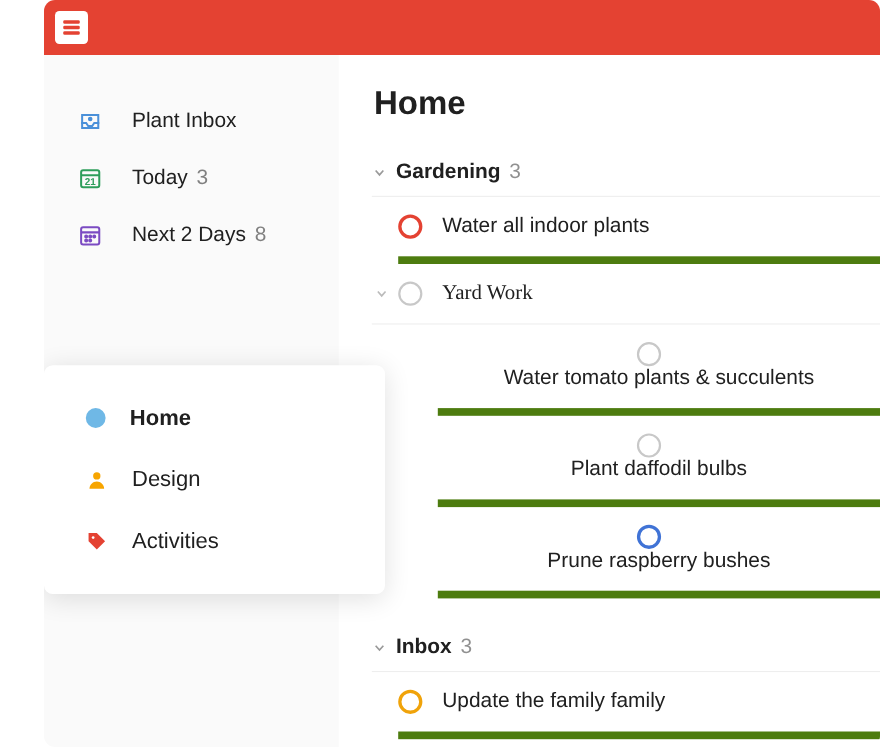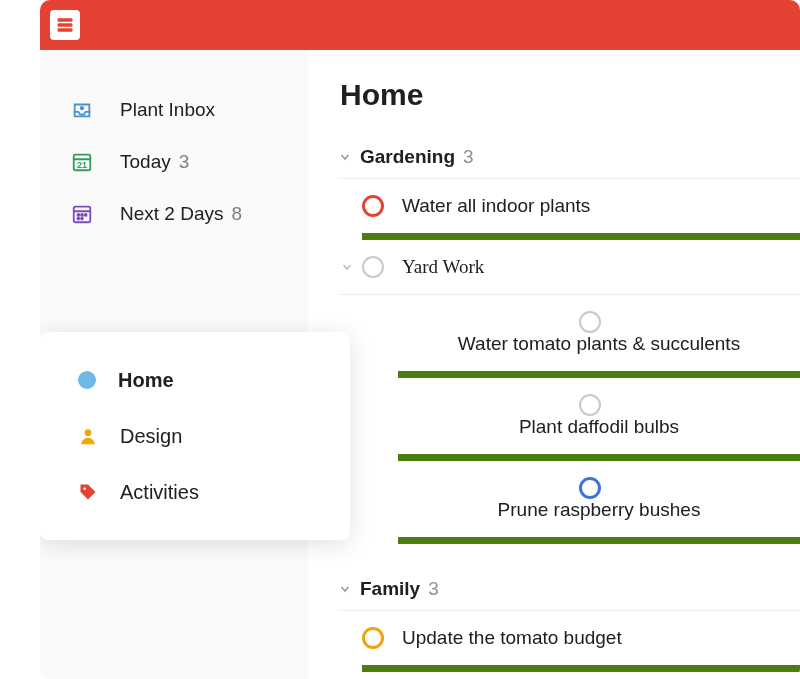--- a/index.html
+++ b/index.html
@@ -331,25 +331,25 @@
         <span class="task-check p3"></span>
         <span class="task-title">Prune raspberry bushes</span>
       </div>
 
       <div class="section-header" style="margin-top:20px">
         <span class="section-chevron">
           <svg width="12" height="12" viewBox="0 0 24 24">
               <path d="M5 8l7 8 7-8" fill="none" stroke="#999" stroke-width="3"></path>
             </svg>
         </span>
-        <span class="section-name">Family</span>
+        <span class="section-name">Inbox</span>
         <span class="section-count">3</span>
       </div>
 
       <div class="task">
         <span class="task-check p2"></span>
-        <span class="task-title">Update the tomato budget</span>
+        <span class="task-title">Update the family family</span>
       </div>
 
 
     </div>
   </div>
 </div>
 
 </body></html>

